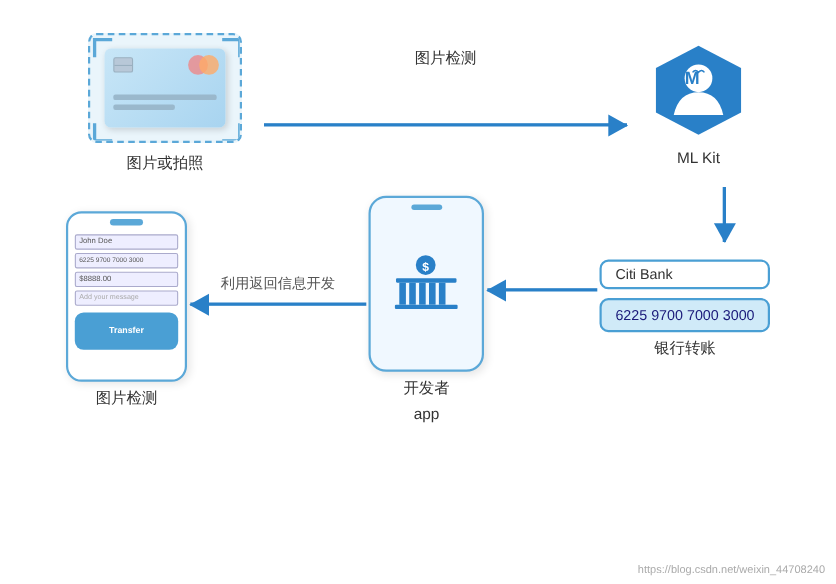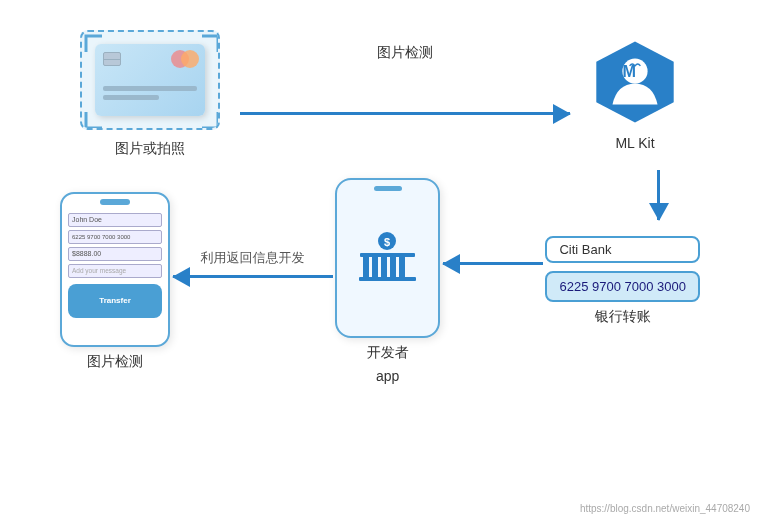--- a/index.html
+++ b/index.html
@@ -315,21 +315,21 @@
 
     .label-text-small {
       font-size: 13px;
       color: #555;
       text-align: center;
     }
 
     
     .watermark {
       position: absolute;
-      bottom: 17px;
+      bottom: 7px;
       right: 10px;
       font-size: 10px;
       color: #aaa;
     }
 
     
     .bottom-section {
       display: flex;
       align-items: center;
       justify-content: space-between;

